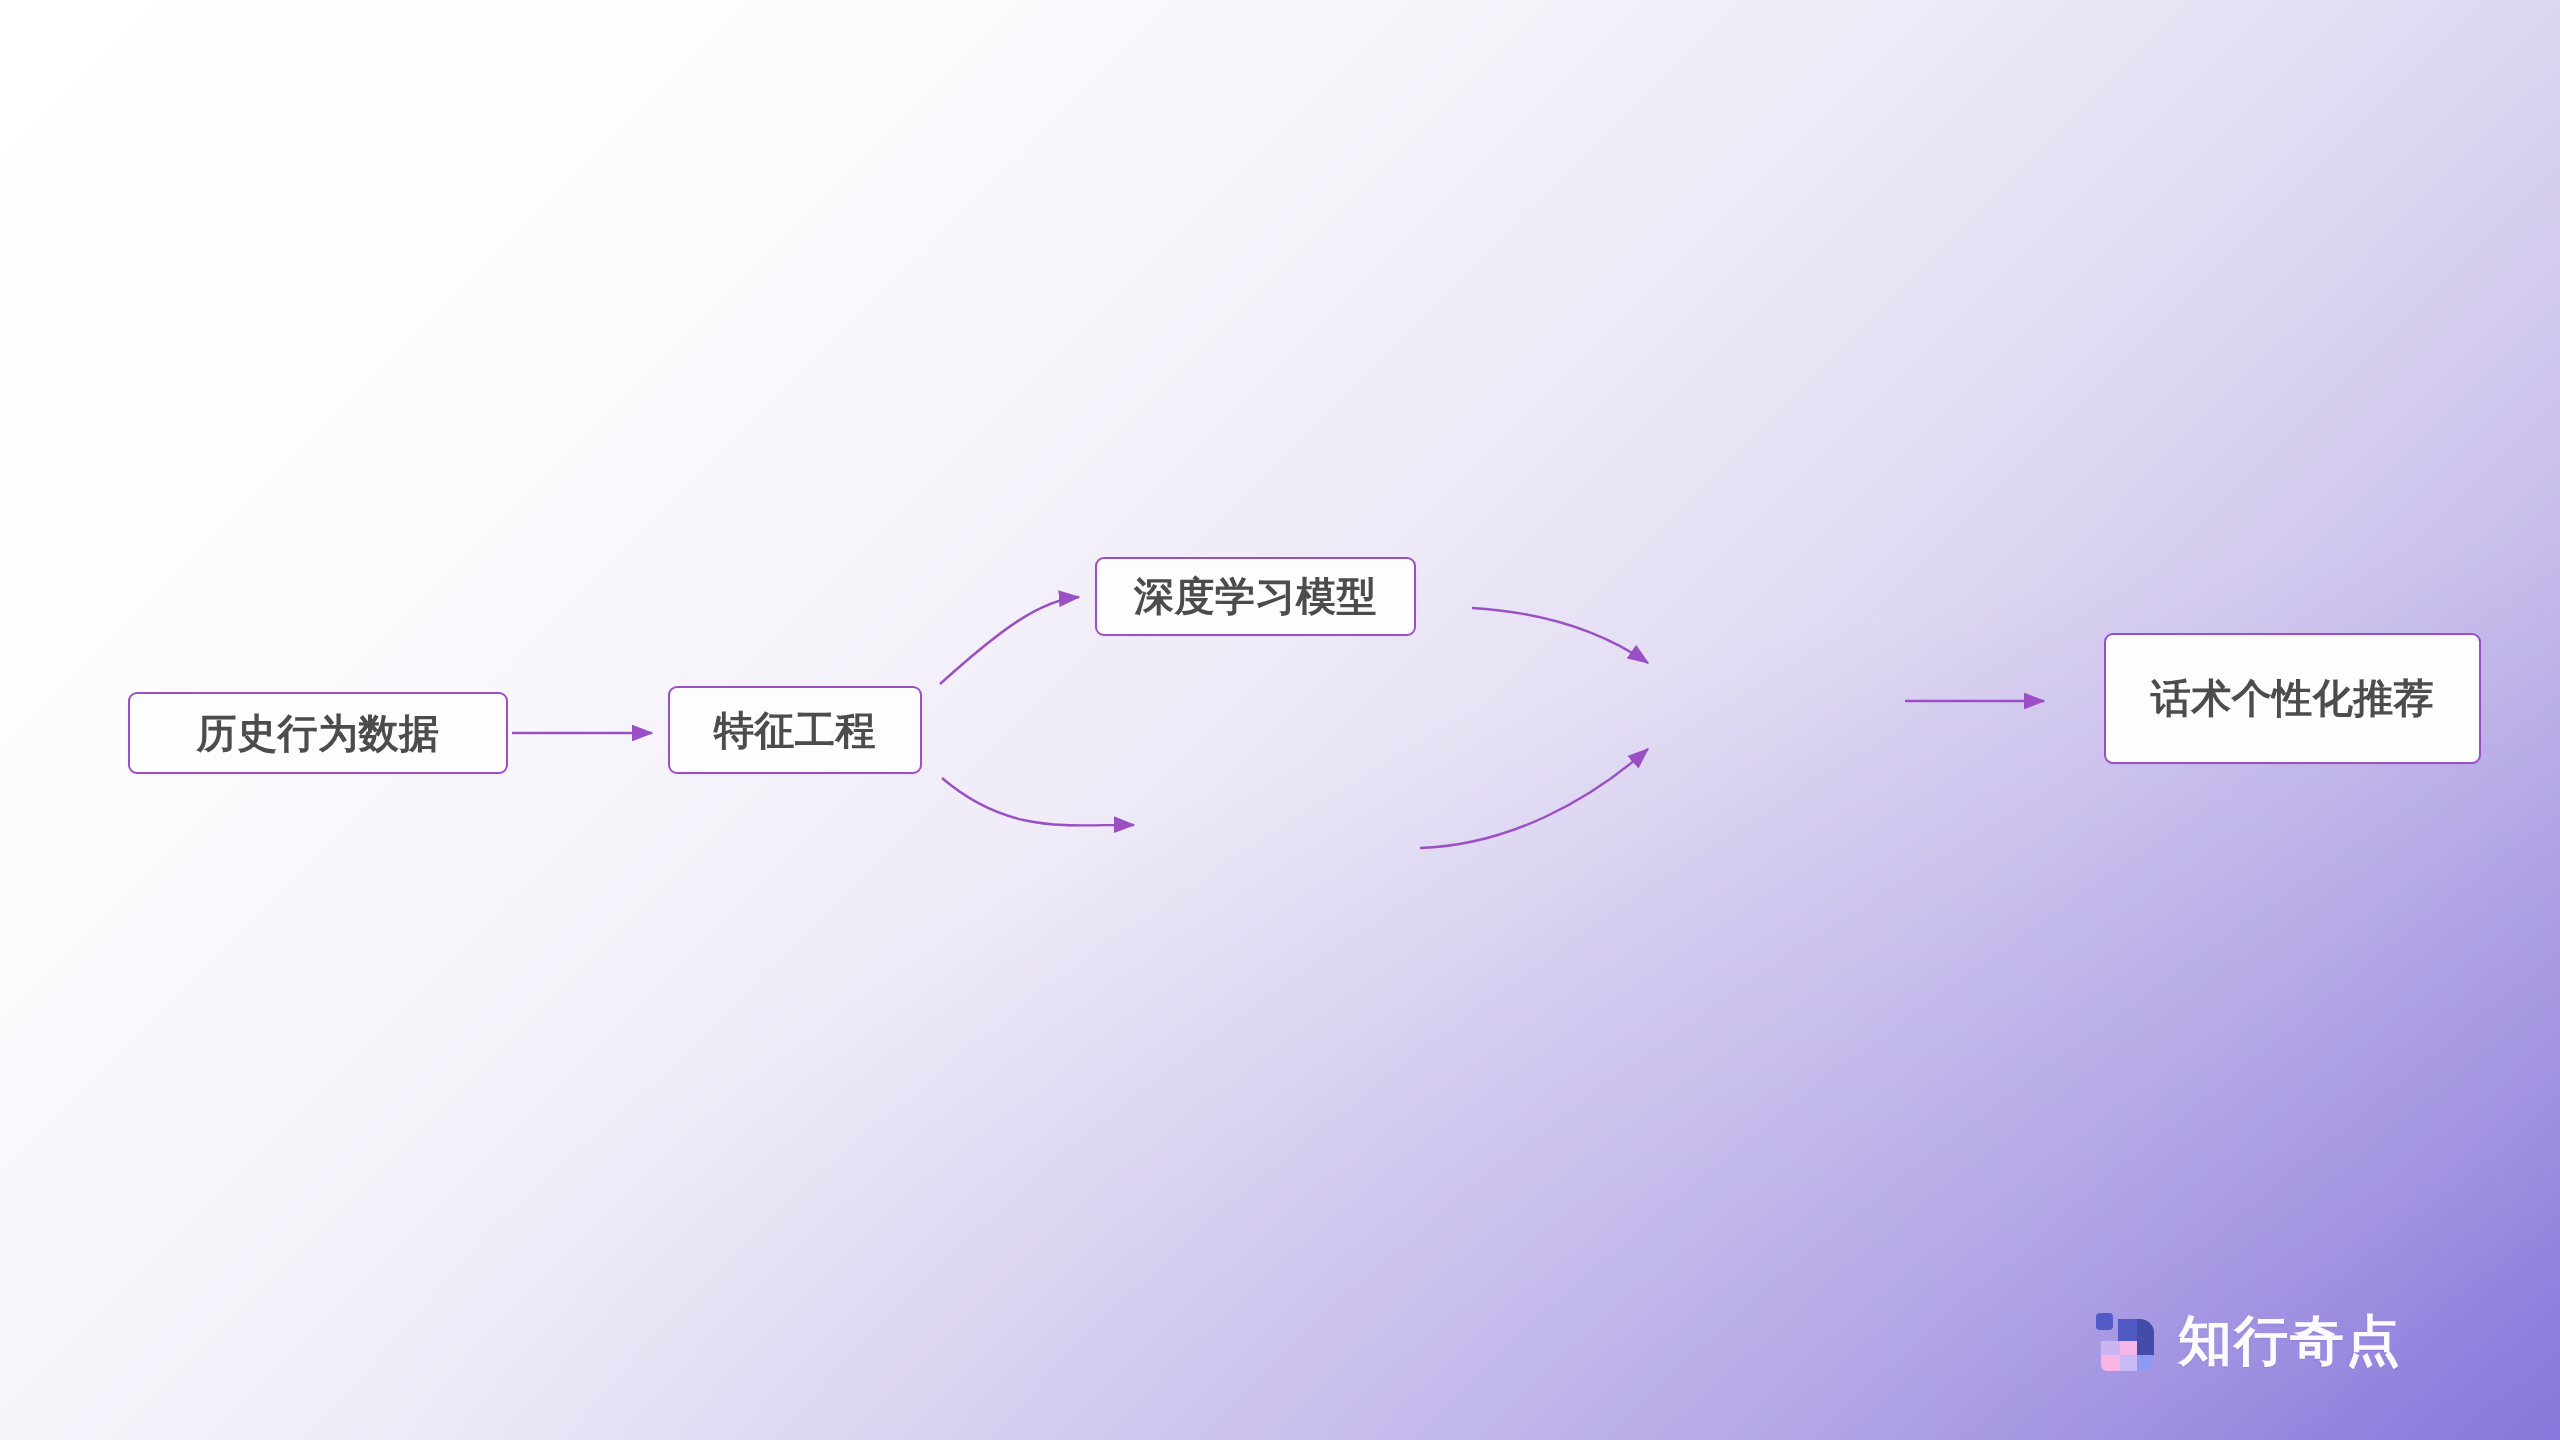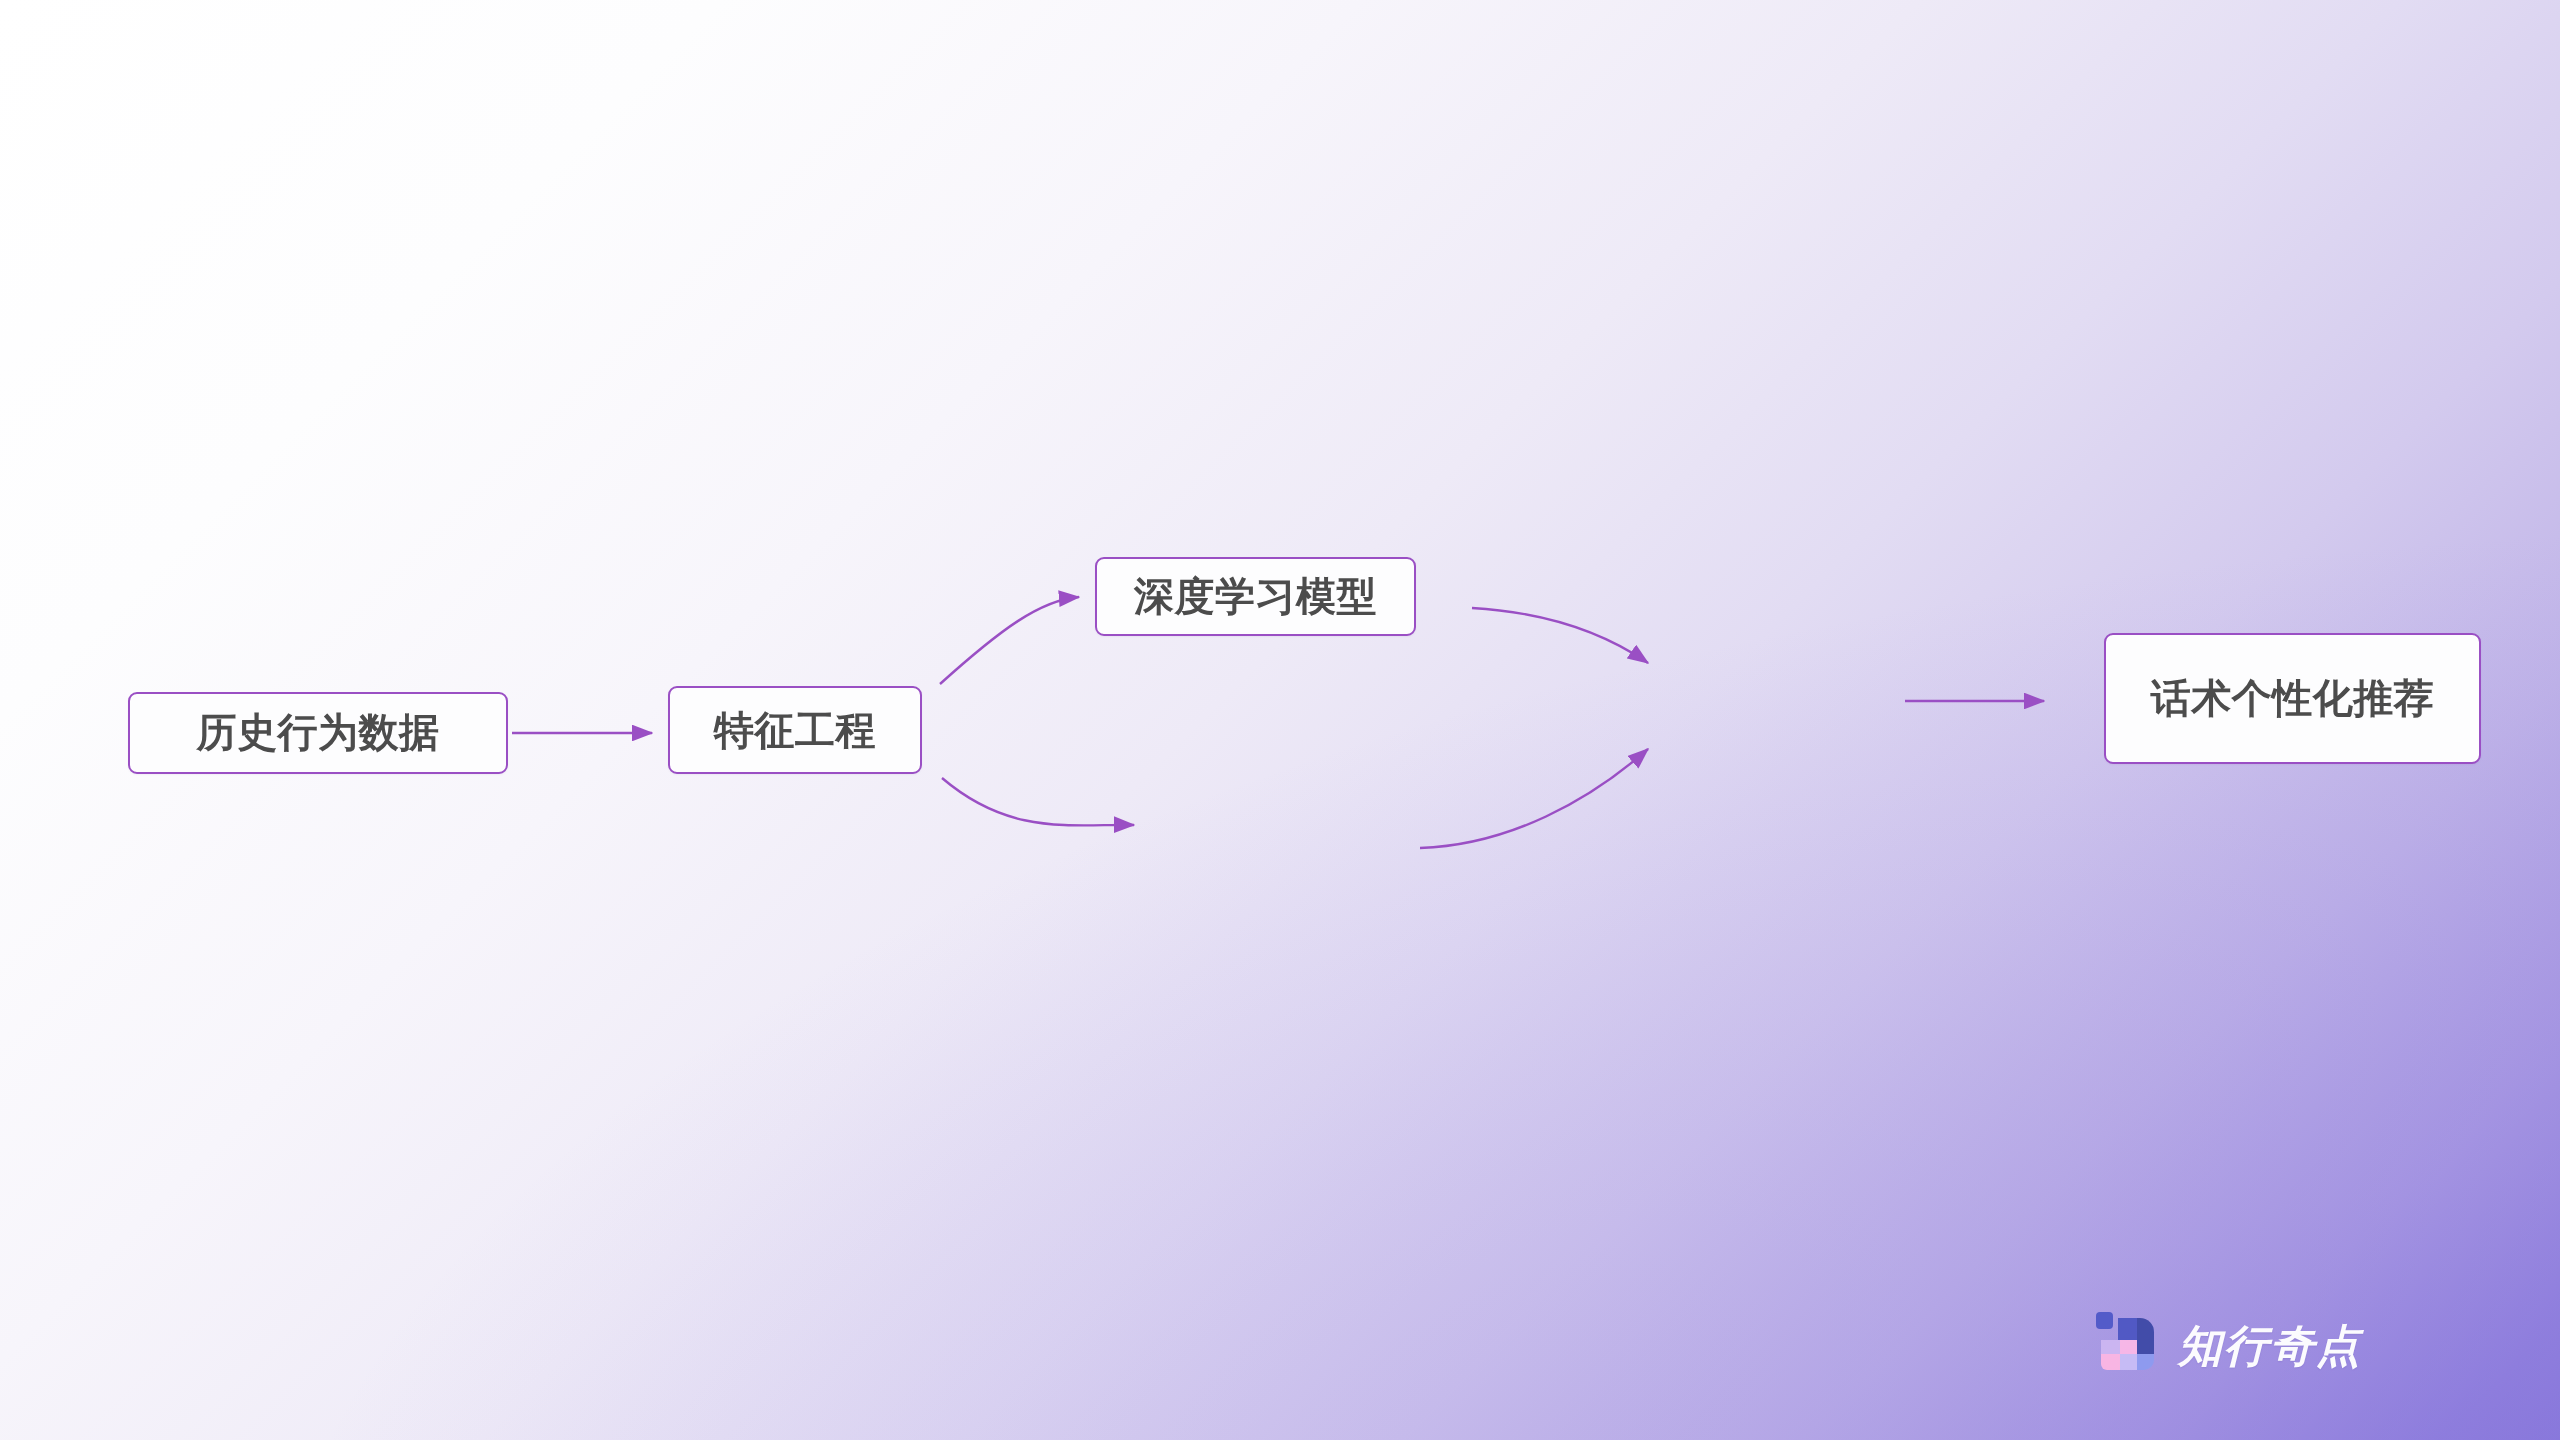--- a/index.html
+++ b/index.html
@@ -72,21 +72,21 @@
     line-height: 1.22;
     box-shadow: 0 1px 2px rgba(100,70,150,0.06);
   }
 
   .node span {
     display: block;
     padding: 0 6px;
   }
 
   
-  #node-history   { left: 128px;  top: 692px;  width: 380px; height: 82px;  font-size: 40px; font-family: Liberation Serif, serif; }
+  #node-history   { left: 128px;  top: 692px;  width: 380px; height: 82px;  font-size: 40px; }
   #node-feature   { left: 668px;  top: 686px;  width: 254px; height: 88px;  font-size: 40px; }
   #node-dl        { left: 1095px; top: 557px;  width: 321px; height: 79px;  font-size: 40px; }
   #node-realtime  { left: 1150px; top: 783px;  width: 270px; height: 83px;  font-size: 40px; }
   #node-predict   { left: 1640px; top: 656px;  width: 265px; height: 90px;  font-size: 40px; }
   #node-recommend { left: 2060px; top: 633px;  width: 377px; height: 131px; font-size: 40px; margin-left: 44px; }
 
   
   #watermark {
     position: absolute;
     left: 2094px;
@@ -98,27 +98,25 @@
     opacity: 0.97;
   }
   #wm-icon {
     width: 62px;
     height: 62px;
     position: relative;
     flex: 0 0 auto;
   }
   #wm-text {
     color: #ffffff;
-    font-size: 44px;
+    font-size: 54px;
     font-weight: 700;
     letter-spacing: 2px;
-    font-style: italic;
     white-space: nowrap;
     text-shadow: 0 1px 2px rgba(90,70,160,0.18);
-    margin-top: 12px;
   }
 </style>
 </head>
 <body>
 
 <div id="canvas">
 
   <svg id="edges" viewBox="0 0 2560 1440" width="2560" height="1440" xmlns="http://www.w3.org/2000/svg">
     <defs>
       <marker id="arrowhead" markerWidth="9" markerHeight="7" refX="8.4" refY="3.5" orient="auto" markerUnits="strokeWidth">

